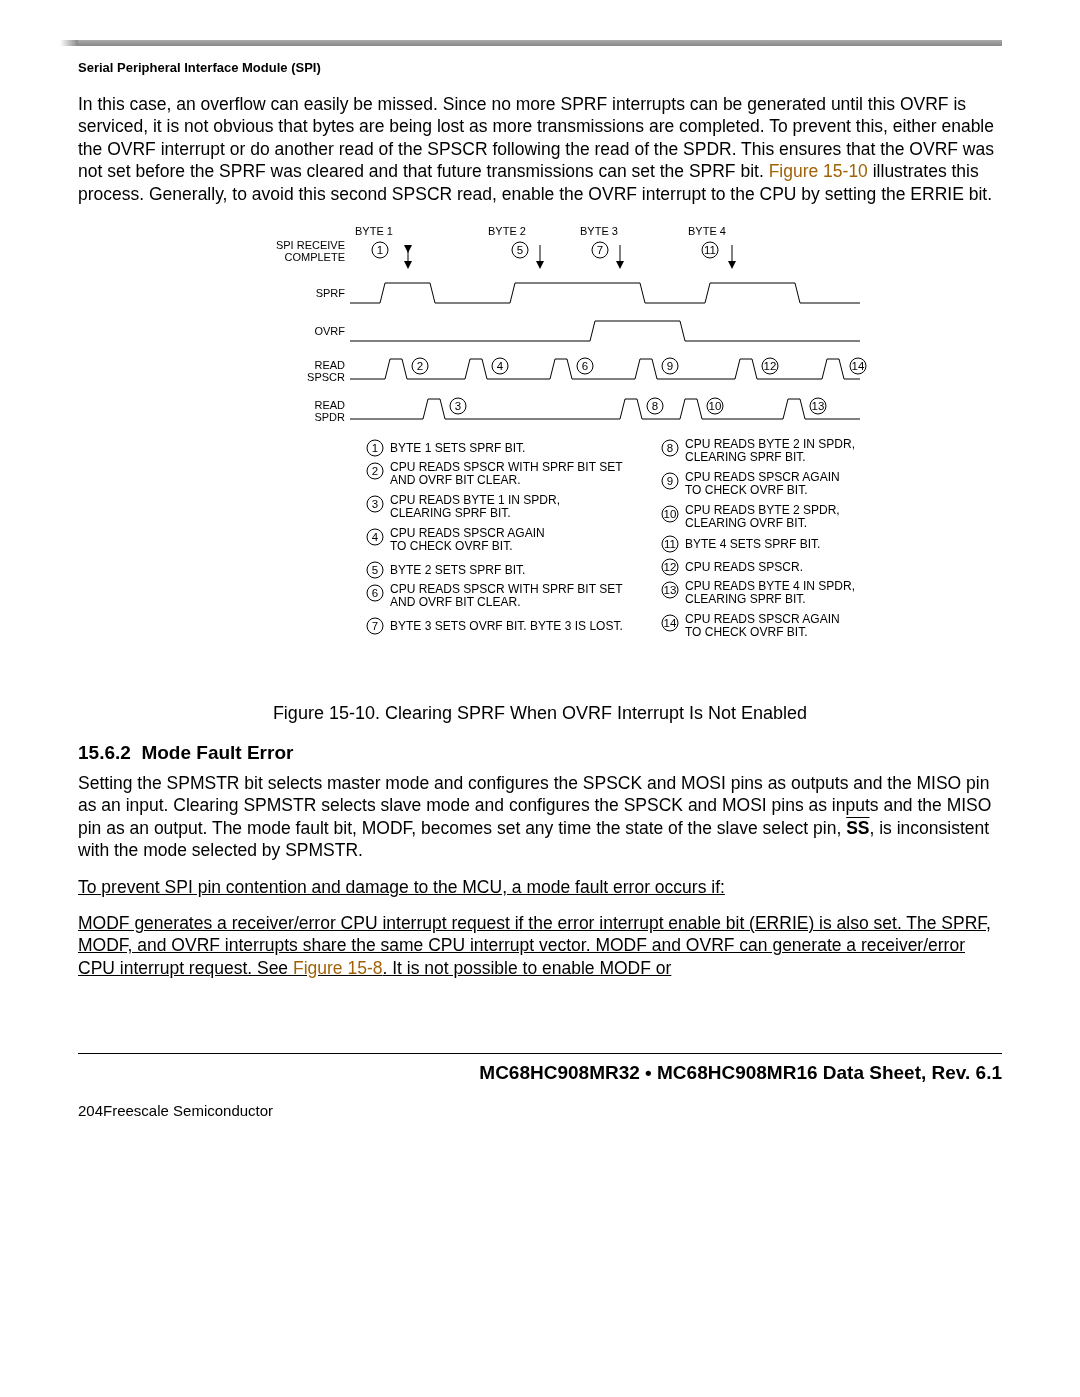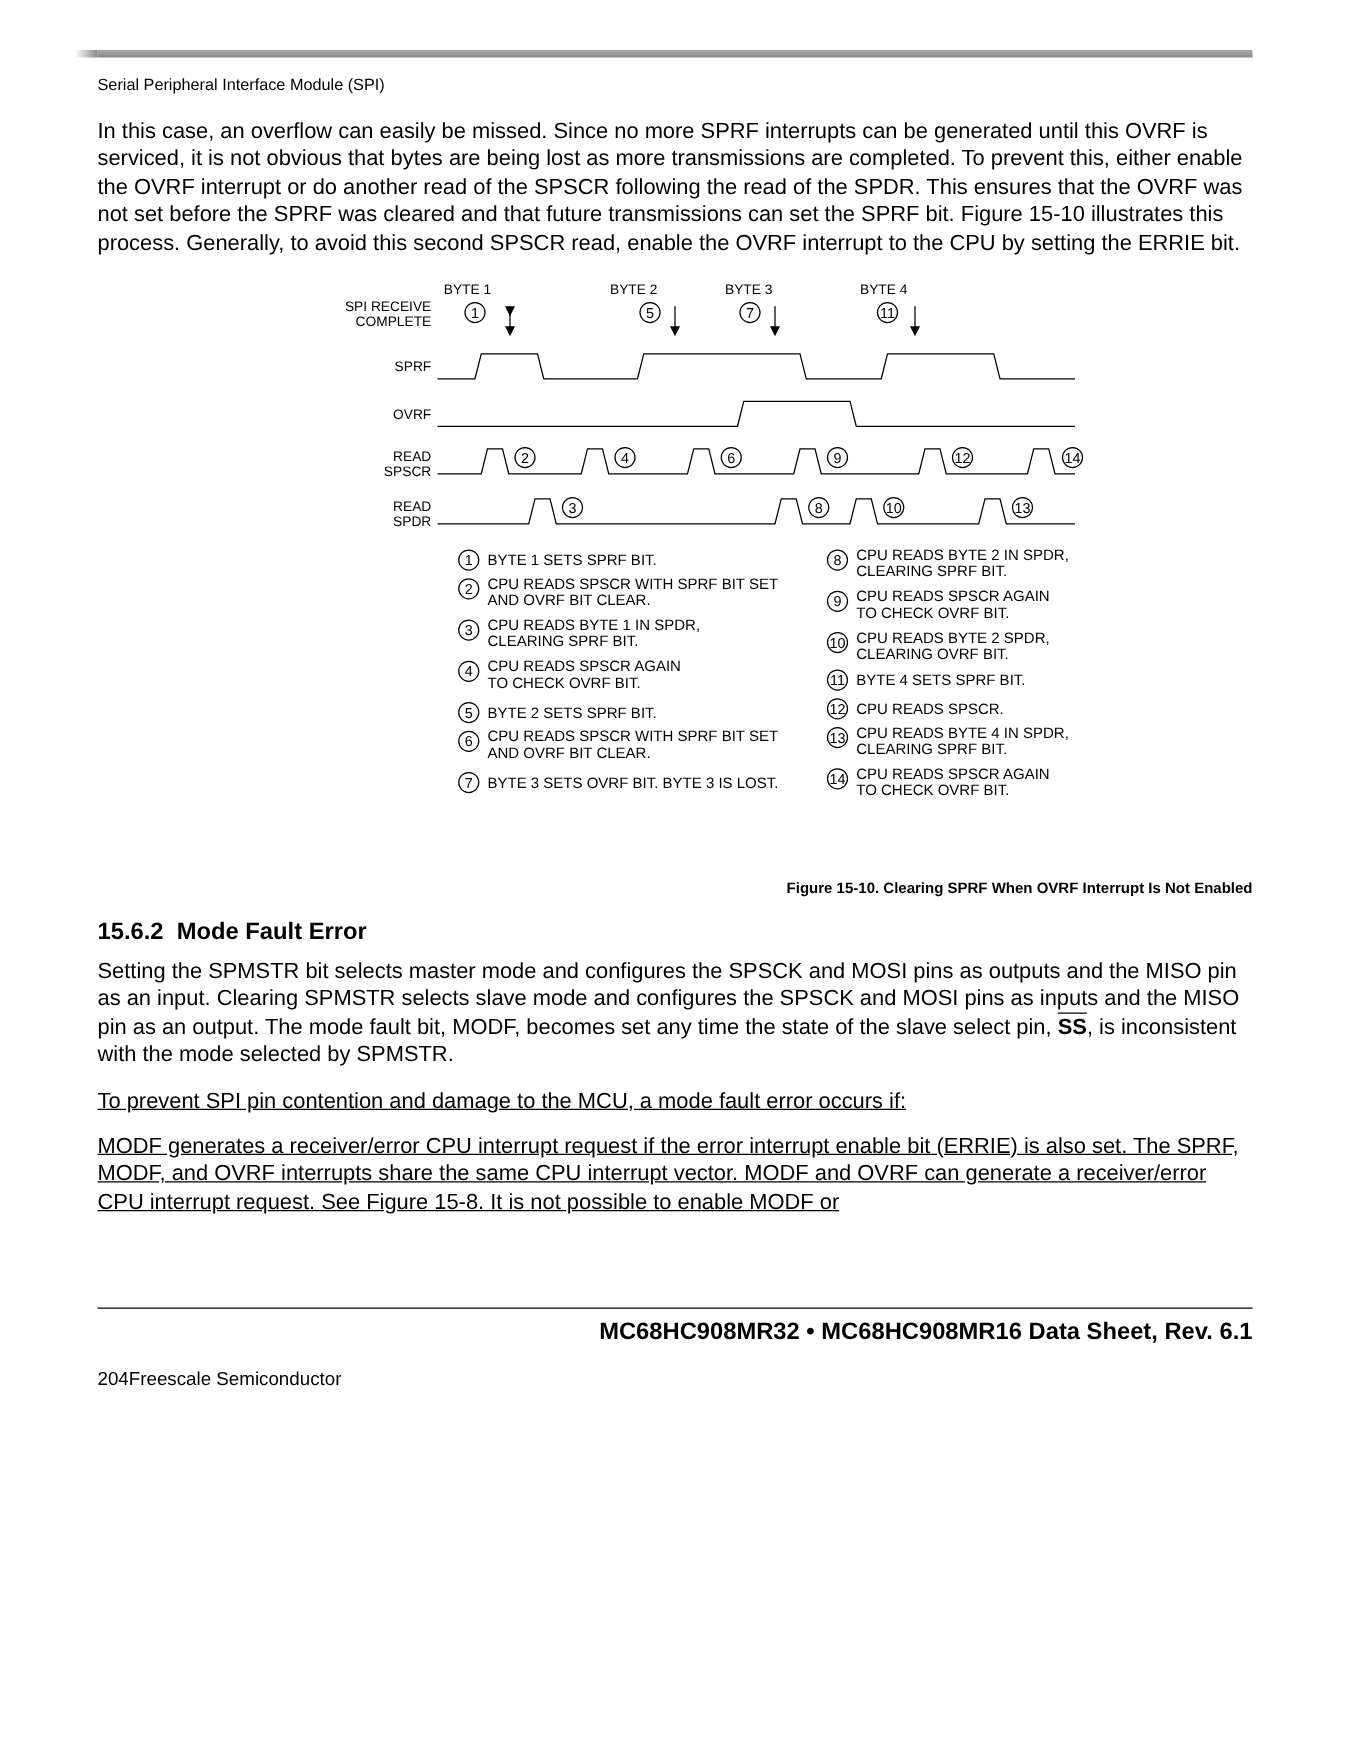--- a/index.html
+++ b/index.html
@@ -26,35 +26,35 @@
     content: "";
     position: absolute;
     left: -18px;
     top: 0;
     width: 18px;
     height: 6px;
     background: linear-gradient(to left, #888, #fff);
   }
   .running-head {
     font-size: 13px;
-    font-weight: normal;
+    font-weight: bold;
     margin-bottom: 18px;
   }
   p.body {
     font-size: 17.5px;
     line-height: 1.28;
     margin: 0 0  14px 0;
     text-align: left;
   }
   p.body + p.body { margin-top: 12px; text-decoration: underline; }
-  .figref { color: #000000; }
+  .figref { color: #a16207; }
   .fig-caption {
-    text-align: right;
-    font-weight: bold;
-    font-size: 12px;
+    text-align: center;
+    font-weight: normal;
+    font-size: 18px;
     margin: 10px 0 18px 0;
   }
   h3.sec {
     font-size: 19px;
     font-weight: bold;
     margin: 8px 0 8px 0;
   }
   .overline {
     text-decoration: overline;
     font-weight: bold;

